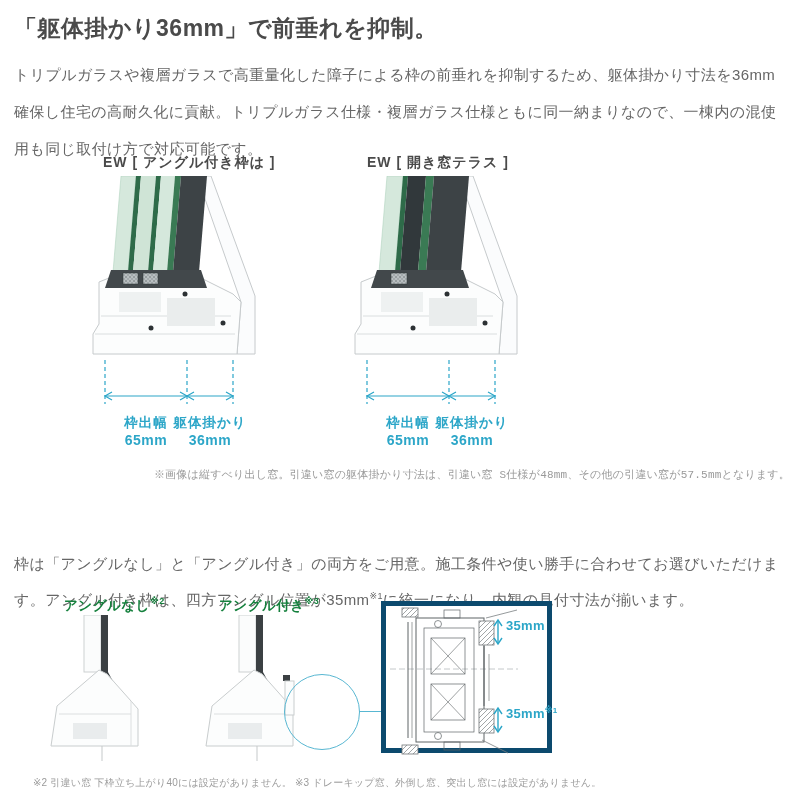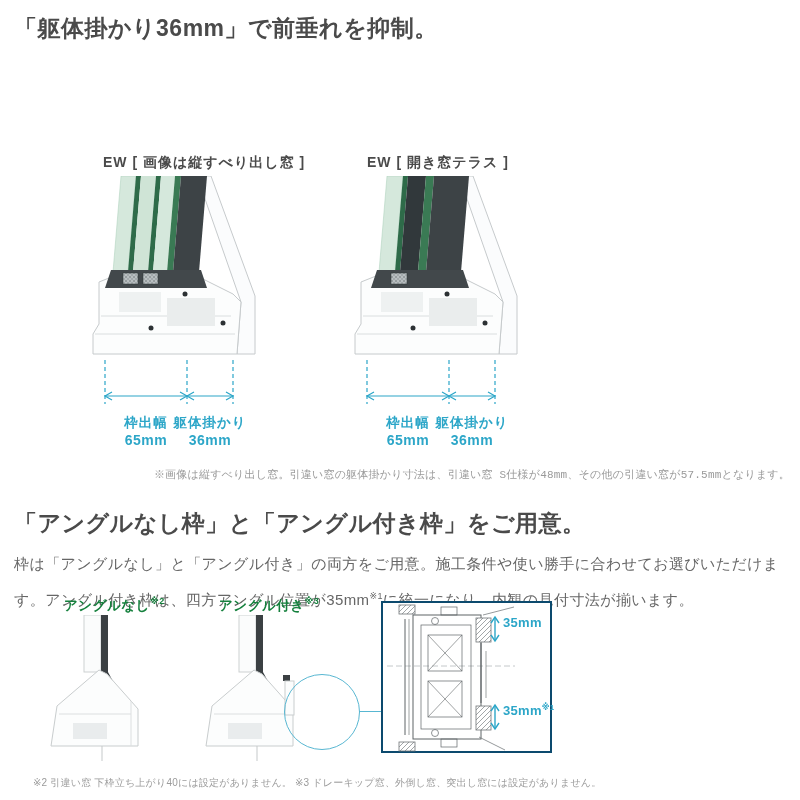--- a/index.html
+++ b/index.html
@@ -43,37 +43,38 @@
     font-size:10px; color:#9b9b9b; letter-spacing:0.2px; white-space:nowrap;
   }
 
   .highlight-circle {
     width:76px; height:76px; border:1px solid #58b7d2; border-radius:50%;
     background:transparent;
   }
   .connector-line { width:22px; height:1px; background:#58b7d2; }
 
   .detail-box {
-    width:171px; height:152px; border:2px solid #0c4a6e; background:#fff;
+    width:171px; height:152px; border:5px solid #0c4a6e; background:#fff;
   }
   .detail-dim {
     position:absolute; color:#2ca6c8; font-weight:700; font-size:13px;
     letter-spacing:0.3px; white-space:nowrap;
   }
   .detail-dim sup.ref { font-size:8px; }
 </style>
 </head>
 <body>
 
 <div class="page">
 
   <h1 class="abs sec-heading" style="left:14px; top:13px;">「躯体掛かり36mm」で前垂れを抑制。</h1>
 
-
-  <div class="abs fig-label" style="left:103px; top:154px;">EW [ 画像は縦すべり出し窓 ]</div>
+  <p class="abs body-text p1" style="left:14px; top:56px; width:770px;">トリプルガラスや複層ガラスで高重量化した障子による枠の前垂れを抑制するため、躯体掛かり寸法を36mm確保し住宅の高耐久化に貢献。トリプルガラス仕様・複層ガラス仕様ともに同一納まりなので、一棟内の混使用も同じ取付け方で対応可能です。</p>
+
+  <div class="abs fig-label" style="left:103px; top:154px;">EW [ アングル付き枠は ]</div>
   <div class="abs fig-label" style="left:367px; top:154px;">EW [ 開き窓テラス ]</div>
 
   <svg class="abs" style="left:85px; top:176px;" width="250" height="232" viewBox="0 0 250 232">
     <defs>
       <pattern id="speckle" width="4" height="4" patternUnits="userSpaceOnUse">
         <rect width="4" height="4" fill="#b9bfc1"></rect>
         <circle cx="1" cy="1" r="0.7" fill="#5c6366"></circle>
         <circle cx="3" cy="3" r="0.7" fill="#7d8487"></circle>
       </pattern>
     </defs>
@@ -160,21 +161,20 @@
     <div class="dim-label">枠出幅</div>
     <div class="dim-value">65mm</div>
   </div>
   <div class="dim" style="left:472px; top:414px;">
     <div class="dim-label">躯体掛かり</div>
     <div class="dim-value">36mm</div>
   </div>
 
   <div class="abs note-small" style="right:10px; top:467px;">※画像は縦すべり出し窓。引違い窓の躯体掛かり寸法は、引違い窓 S仕様が48mm、その他の引違い窓が57.5mmとなります。</div>
 
-  <h2 class="abs sec-heading" style="left:14px; top:508px;">「アングルなし枠」と「アングル付き枠」をご用意。</h2>
 
   <p class="abs body-text p2" style="left:14px; top:547px; width:770px;"><span>枠は「アングルなし」と「アングル付き」の両方をご用意。施工条件や使い勝手に合わせてお選びいただけます。アングル付き枠は、四方アングル位置が35mm</span><sup class="ref">※1</sup><span>に統一になり、内観の見付寸法が揃います。</span></p>
 
   <div class="abs fig2-label" style="left:64px; top:596px;"><span>アングルなし</span><sup class="ref">※2</sup></div>
   <div class="abs fig2-label" style="left:219px; top:596px;"><span>アングル付き</span><sup class="ref">※3</sup></div>
 
   <svg class="abs" style="left:45px; top:615px;" width="120" height="146" viewBox="0 0 120 146">
     <rect x="39" y="0" width="17" height="57" fill="#fbfcfc" stroke="#cdd1d2"></rect>
     <rect x="56" y="0" width="7" height="59" fill="#3b4043"></rect>
     <polygon points="63,57 82,93 74,97 56,61" fill="#3b4043"></polygon>

